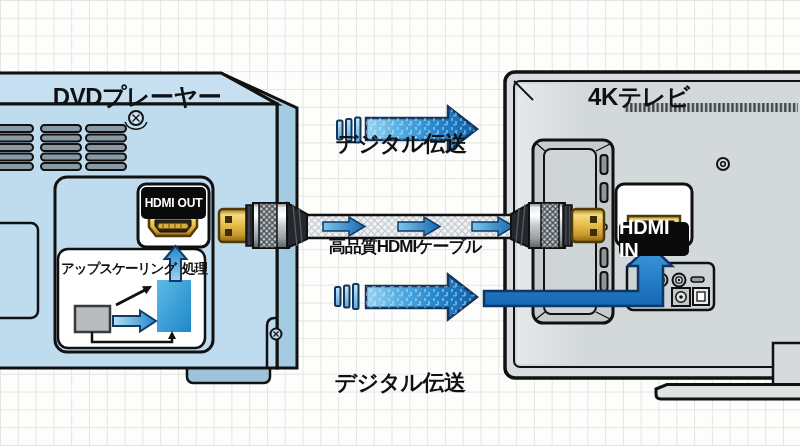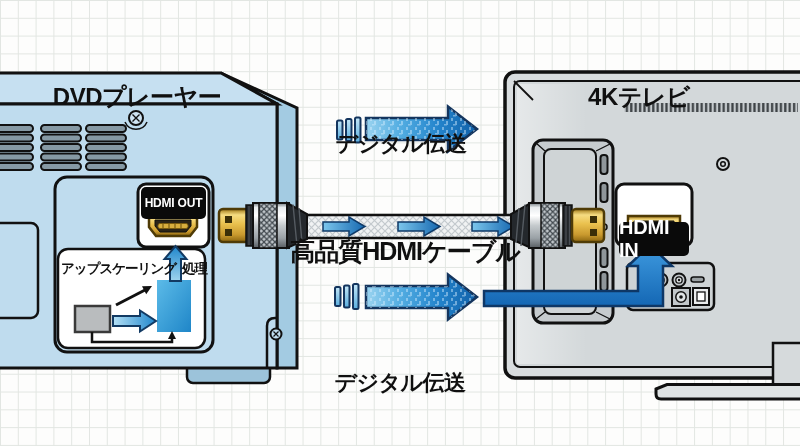--- a/index.html
+++ b/index.html
@@ -10,21 +10,21 @@
     background-image:
       linear-gradient(#e2e6e2 1px, transparent 1px),
       linear-gradient(90deg, #e2e6e2 1px, transparent 1px);
     background-size:17.8px 17.8px;
   }
   .art{position:absolute;left:0;top:0;}
   .lbl{position:absolute;color:#101010;font-weight:700;white-space:nowrap;}
   .lbl.center{transform:translateX(-50%);margin-top:48px;}
   .title{font-size:24px;letter-spacing:-0.5px;}
   .annot{font-size:22px;letter-spacing:-0.5px;}
-  .cable-annot{font-size:25px;letter-spacing:-1px;}
+  .cable-annot{font-size:17px;letter-spacing:-1px;}
   .port-label{
     position:absolute;background:#0a0a0a;color:#ffffff;border-radius:5px;
     display:flex;align-items:center;justify-content:center;
     font-weight:700;letter-spacing:-0.2px;
   }
   .small-lbl{font-size:13.5px;letter-spacing:-1px;}
 </style>
 </head>
 <body>
 

